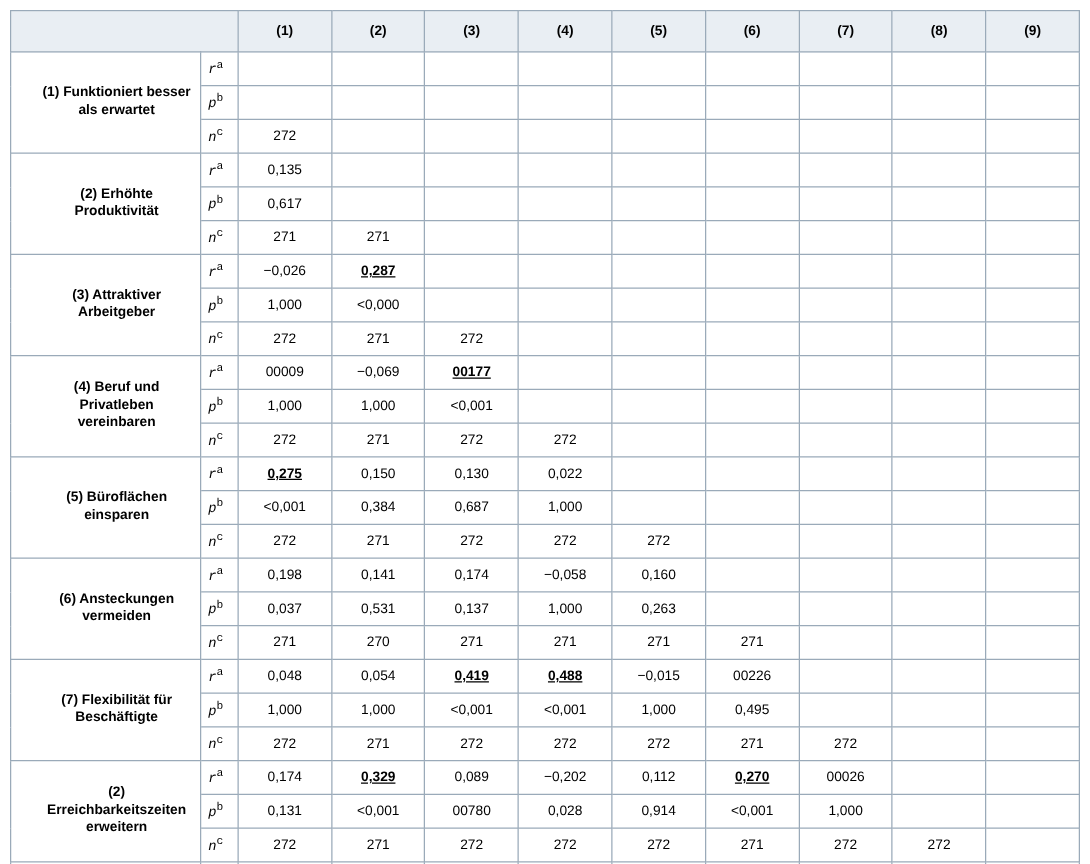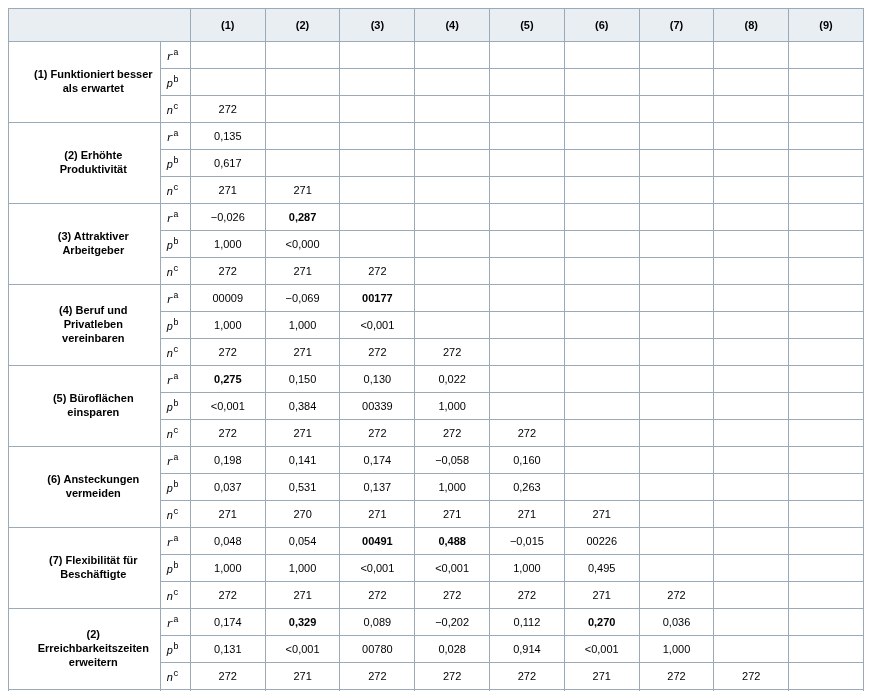--- a/index.html
+++ b/index.html
@@ -40,21 +40,21 @@
   td.stat {
     font-style: italic;
     text-align: left;
     white-space: nowrap;
     font-family: Liberation Mono, monospace;
   }
   td.stat sup { font-style: normal; font-size: 9px; }
   td.num {
     text-align: center;
   }
-  td.num.bold { font-weight: bold; }
+  td.num.bold { font-weight: bold; text-decoration: underline; }
 </style>
 </head>
 <body>
 
 <table>
   <colgroup>
     <col class="label">
       <col class="stat">
     <col class="num">
       <col class="num">
@@ -239,21 +239,21 @@
         <td class="num"></td>
         <td class="num"></td>
         <td class="num"></td>
         <td class="num"></td>
         <td class="num"></td>
       </tr>
       <tr>
         <td class="stat"><span>p</span><sup>b</sup></td>
         <td class="num">&lt;0,001</td>
         <td class="num">0,384</td>
-        <td class="num">00339</td>
+        <td class="num">0,687</td>
         <td class="num">1,000</td>
         <td class="num"></td>
         <td class="num"></td>
         <td class="num"></td>
         <td class="num"></td>
         <td class="num"></td>
       </tr>
       <tr>
         <td class="stat"><span>n</span><sup>c</sup></td>
         <td class="num">272</td>
@@ -301,21 +301,21 @@
         <td class="num">271</td>
         <td class="num"></td>
         <td class="num"></td>
         <td class="num"></td>
       </tr>
       <tr>
         <td class="row-label" rowspan="3">(7) Flexibilität für Beschäftigte</td>
         <td class="stat"><span>r</span><sup>a</sup></td>
         <td class="num">0,048</td>
         <td class="num">0,054</td>
-        <td class="num bold">00491</td>
+        <td class="num bold">0,419</td>
         <td class="num bold">0,488</td>
         <td class="num">−0,015</td>
         <td class="num">00226</td>
         <td class="num"></td>
         <td class="num"></td>
         <td class="num"></td>
       </tr>
       <tr>
         <td class="stat"><span>p</span><sup>b</sup></td>
         <td class="num">1,000</td>
@@ -342,21 +342,21 @@
       </tr>
       <tr>
         <td class="row-label" rowspan="3">(2) Erreichbarkeitszeiten erweitern</td>
         <td class="stat"><span>r</span><sup>a</sup></td>
         <td class="num">0,174</td>
         <td class="num bold">0,329</td>
         <td class="num">0,089</td>
         <td class="num">−0,202</td>
         <td class="num">0,112</td>
         <td class="num bold">0,270</td>
-        <td class="num">0,036</td>
+        <td class="num">00026</td>
         <td class="num"></td>
         <td class="num"></td>
       </tr>
       <tr>
         <td class="stat"><span>p</span><sup>b</sup></td>
         <td class="num">0,131</td>
         <td class="num">&lt;0,001</td>
         <td class="num">00780</td>
         <td class="num">0,028</td>
         <td class="num">0,914</td>

